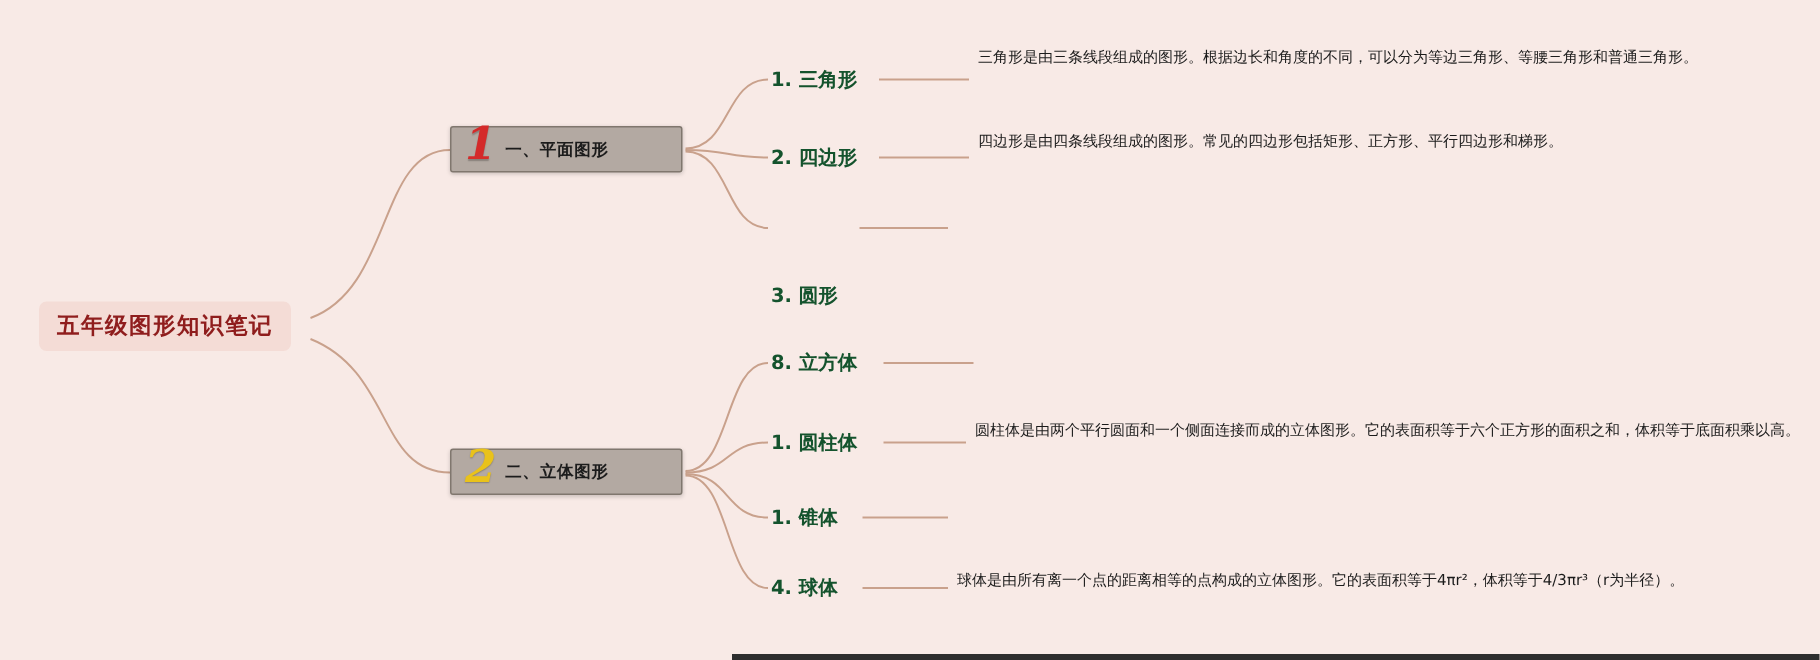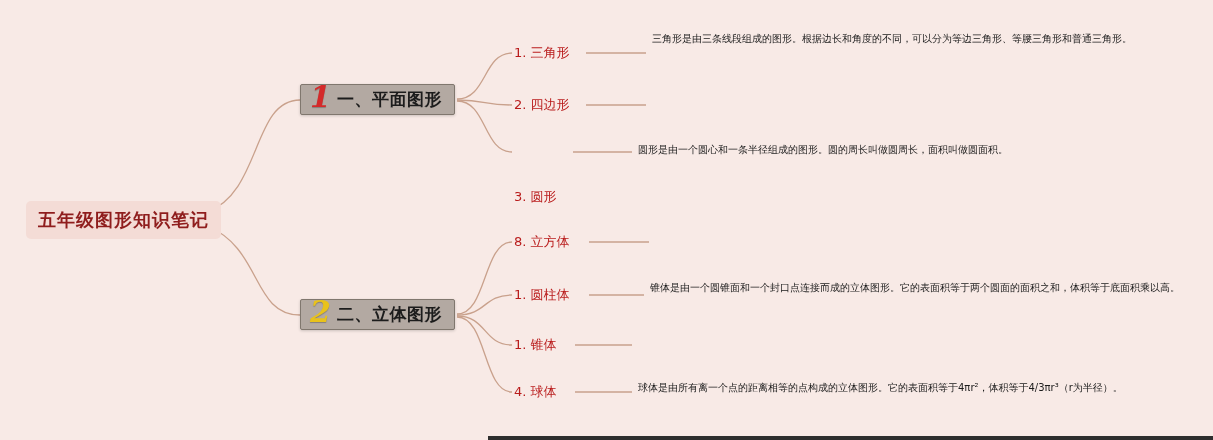--- a/index.html
+++ b/index.html
@@ -12,21 +12,21 @@
   }
   .canvas { position: absolute; inset: 0; }
   svg.links { position: absolute; left: 0; top: 0; width: 1213px; height: 440px; pointer-events: none; }
   svg.links path, svg.links line { stroke: #c9a18c; stroke-width: 1.3; fill: none; }
 
   .root-node {
     position: absolute; left: 26px; top: 201px;
     padding: 7px 12px;
     background: #f4dcd6;
     border-radius: 5px;
-    font-size: 18px; font-weight: bold;
+    font-size: 15px; font-weight: bold;
     color: #8f1d1d;
     letter-spacing: 1px;
     cursor: pointer;
   }
 
   .branch-node {
     position: absolute;
     width: 155px; height: 31px;
     background: #b3a9a2;
     border: 1px solid #80776e;
@@ -39,28 +39,28 @@
   .branch-2 { left: 300px; top: 299px; }
   .branch-num {
     font-family: "DejaVu Serif", "Liberation Serif", serif;
     font-style: italic;
     font-weight: bold;
     font-size: 30px; line-height: 1;
     margin: -6px 6px 0 9px;
     text-shadow: 0 1px 1px rgba(0,0,0,0.25);
   }
   .branch-label {
-    font-size: 17px; font-weight: bold; color: #1c1c1c;
+    font-size: 11px; font-weight: bold; color: #1c1c1c;
     letter-spacing: 0.5px;
     text-align: center;
   }
 
   .child-label {
     position: absolute;
-    font-size: 13px; font-weight: normal; color: #b91c1c;
+    font-size: 13px; font-weight: bold; color: #14532d;
     white-space: nowrap;
     cursor: pointer;
   }
   .child-desc {
     position: absolute;
     font-size: 10px; color: #1b1b1b;
     line-height: 21px;
     cursor: pointer;
   }
 
@@ -107,28 +107,28 @@
 
   <div class="branch-node branch-2">
     <span class="branch-num" style="color: rgb(233, 194, 27);">2</span>
     <span class="branch-label">二、立体图形</span>
   </div>
 
   <div class="child-label" style="left:514px; top:44px;">1. 三角形</div>
   <div class="child-desc" style="left:652px; top:28px;  width:560px;">三角形是由三条线段组成的图形。根据边长和角度的不同，可以分为等边三角形、等腰三角形和普通三角形。</div>
 
   <div class="child-label" style="left:514px; top:96px;">2. 四边形</div>
+  <div class="child-desc" style="left:652px; top:84px;  width:560px;">四边形是由四条线段组成的图形。常见的四边形包括矩形、正方形、平行四边形和梯形。</div>
 
   <div class="child-label" style="left:514px; top:143px;margin-top:45px;">3. 圆形</div>
-  <div class="child-desc" style="left:638px; top:139px; width:566px;">圆形是由一个圆心和一条半径组成的图形。圆的周长叫做圆周长，面积叫做圆面积。</div>
 
   <div class="child-label" style="left:514px; top:233px;">8. 立方体</div>
 
   <div class="child-label" style="left:514px; top:286px;">1. 圆柱体</div>
-  <div class="child-desc" style="left:650px; top:277px; width:558px;">锥体是由一个圆锥面和一个封口点连接而成的立体图形。它的表面积等于两个圆面的面积之和，体积等于底面积乘以高。</div>
+  <div class="child-desc" style="left:650px; top:277px; width:558px;">圆柱体是由两个平行圆面和一个侧面连接而成的立体图形。它的表面积等于六个正方形的面积之和，体积等于底面积乘以高。</div>
 
   <div class="child-label" style="left:514px; top:336px;">1. 锥体</div>
 
   <div class="child-label" style="left:514px; top:383px;">4. 球体</div>
   <div class="child-desc" style="left:638px; top:377px; width:568px;">球体是由所有离一个点的距离相等的点构成的立体图形。它的表面积等于4πr²，体积等于4/3πr³（r为半径）。</div>
 
   <div class="bottom-bar"></div>
 
 </div>
 

